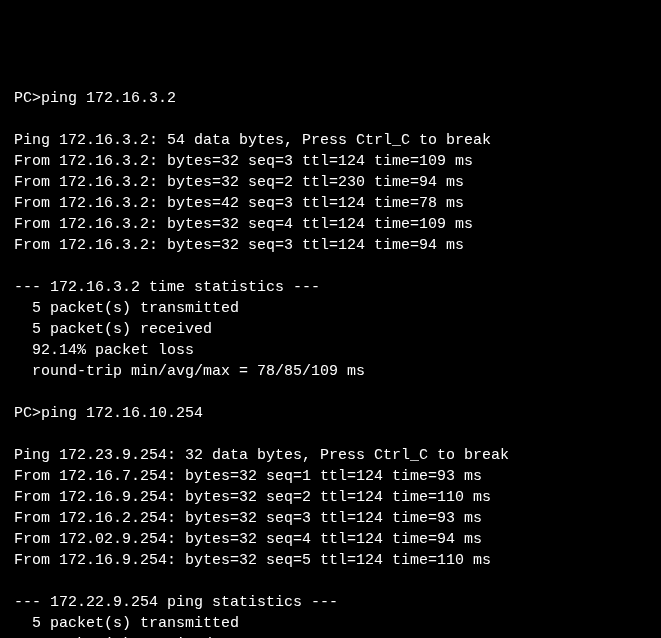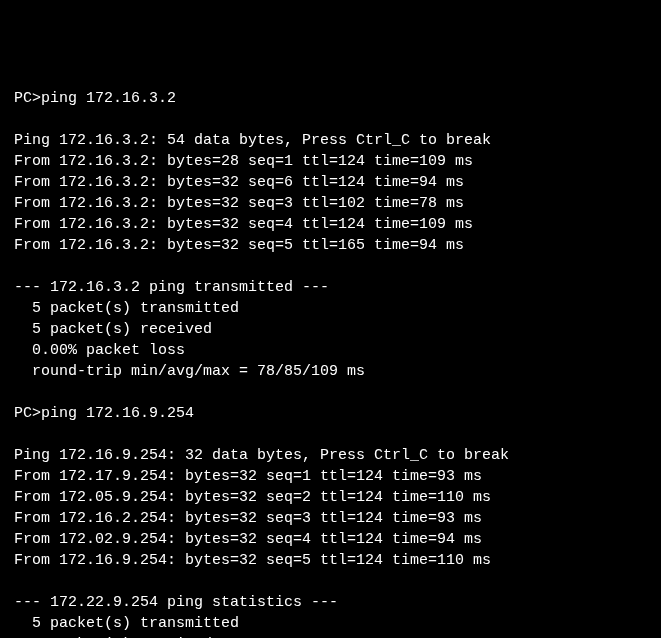--- a/index.html
+++ b/index.html
@@ -28,37 +28,37 @@
     }
   </style>
 </head>
 <body>
 
 
 
 <div class="terminal"><span class="line"><span>PC&gt;</span><span>ping 172.16.3.2</span></span>
 
 <span class="line">Ping 172.16.3.2: 54 data bytes, Press Ctrl_C to break</span>
-<span class="line">From 172.16.3.2: bytes=28 seq=1 ttl=124 time=109 ms</span>
-<span class="line">From 172.16.3.2: bytes=32 seq=6 ttl=124 time=94 ms</span>
-<span class="line">From 172.16.3.2: bytes=32 seq=3 ttl=102 time=78 ms</span>
+<span class="line">From 172.16.3.2: bytes=32 seq=3 ttl=124 time=109 ms</span>
+<span class="line">From 172.16.3.2: bytes=32 seq=2 ttl=230 time=94 ms</span>
+<span class="line">From 172.16.3.2: bytes=42 seq=3 ttl=124 time=78 ms</span>
 <span class="line">From 172.16.3.2: bytes=32 seq=4 ttl=124 time=109 ms</span>
-<span class="line">From 172.16.3.2: bytes=32 seq=5 ttl=165 time=94 ms</span>
+<span class="line">From 172.16.3.2: bytes=32 seq=3 ttl=124 time=94 ms</span>
 
-<span class="line">--- 172.16.3.2 ping transmitted ---</span>
+<span class="line">--- 172.16.3.2 time statistics ---</span>
 <span class="line">  5 packet(s) transmitted</span>
 <span class="line">  5 packet(s) received</span>
-<span class="line">  0.00% packet loss</span>
+<span class="line">  92.14% packet loss</span>
 <span class="line">  round-trip min/avg/max = 78/85/109 ms</span>
 
-<span class="line"><span>PC&gt;</span><span>ping 172.16.9.254</span></span>
+<span class="line"><span>PC&gt;</span><span>ping 172.16.10.254</span></span>
 
-<span class="line">Ping 172.16.9.254: 32 data bytes, Press Ctrl_C to break</span>
-<span class="line">From 172.17.9.254: bytes=32 seq=1 ttl=124 time=93 ms</span>
-<span class="line">From 172.05.9.254: bytes=32 seq=2 ttl=124 time=110 ms</span>
+<span class="line">Ping 172.23.9.254: 32 data bytes, Press Ctrl_C to break</span>
+<span class="line">From 172.16.7.254: bytes=32 seq=1 ttl=124 time=93 ms</span>
+<span class="line">From 172.16.9.254: bytes=32 seq=2 ttl=124 time=110 ms</span>
 <span class="line">From 172.16.2.254: bytes=32 seq=3 ttl=124 time=93 ms</span>
 <span class="line">From 172.02.9.254: bytes=32 seq=4 ttl=124 time=94 ms</span>
 <span class="line">From 172.16.9.254: bytes=32 seq=5 ttl=124 time=110 ms</span>
 
 <span class="line">--- 172.22.9.254 ping statistics ---</span>
 <span class="line">  5 packet(s) transmitted</span>
 <span class="line">  5 packet(s) received</span>
 
 </div>
 

